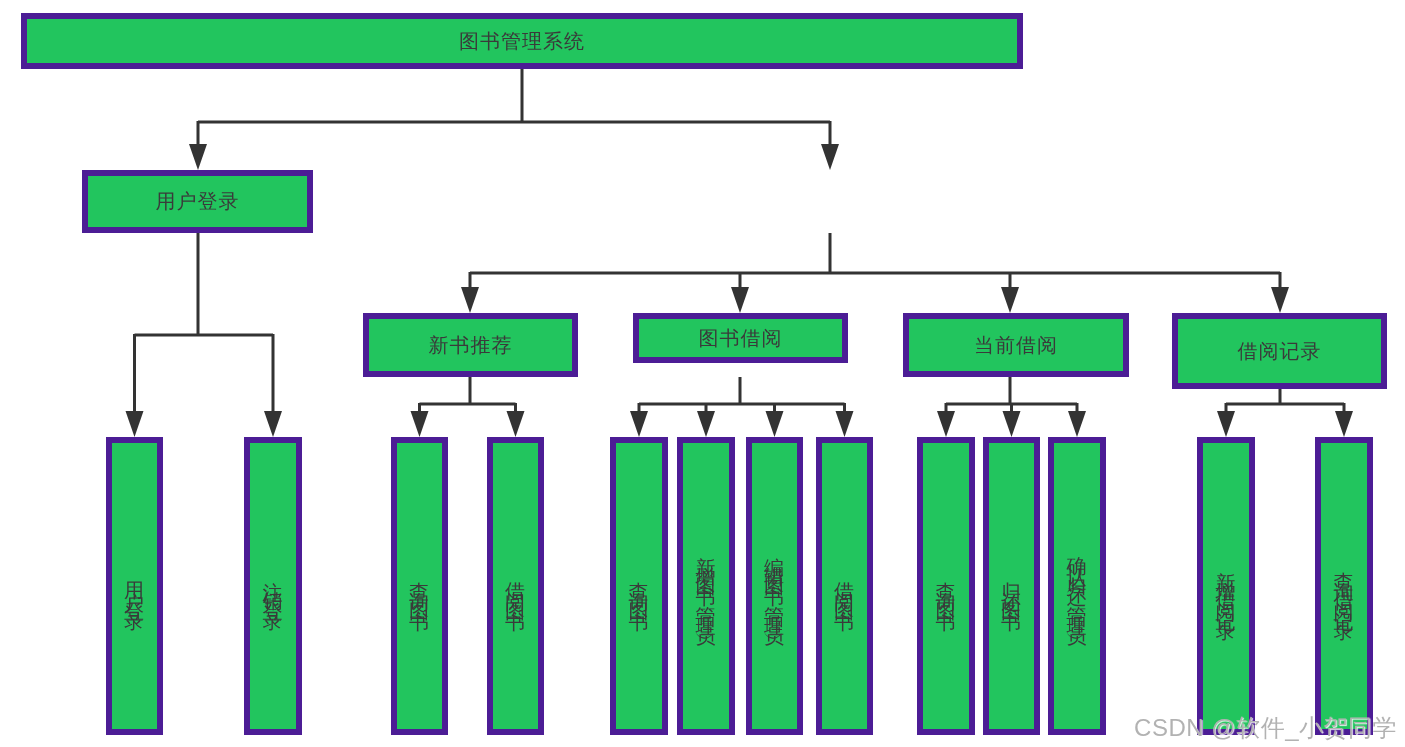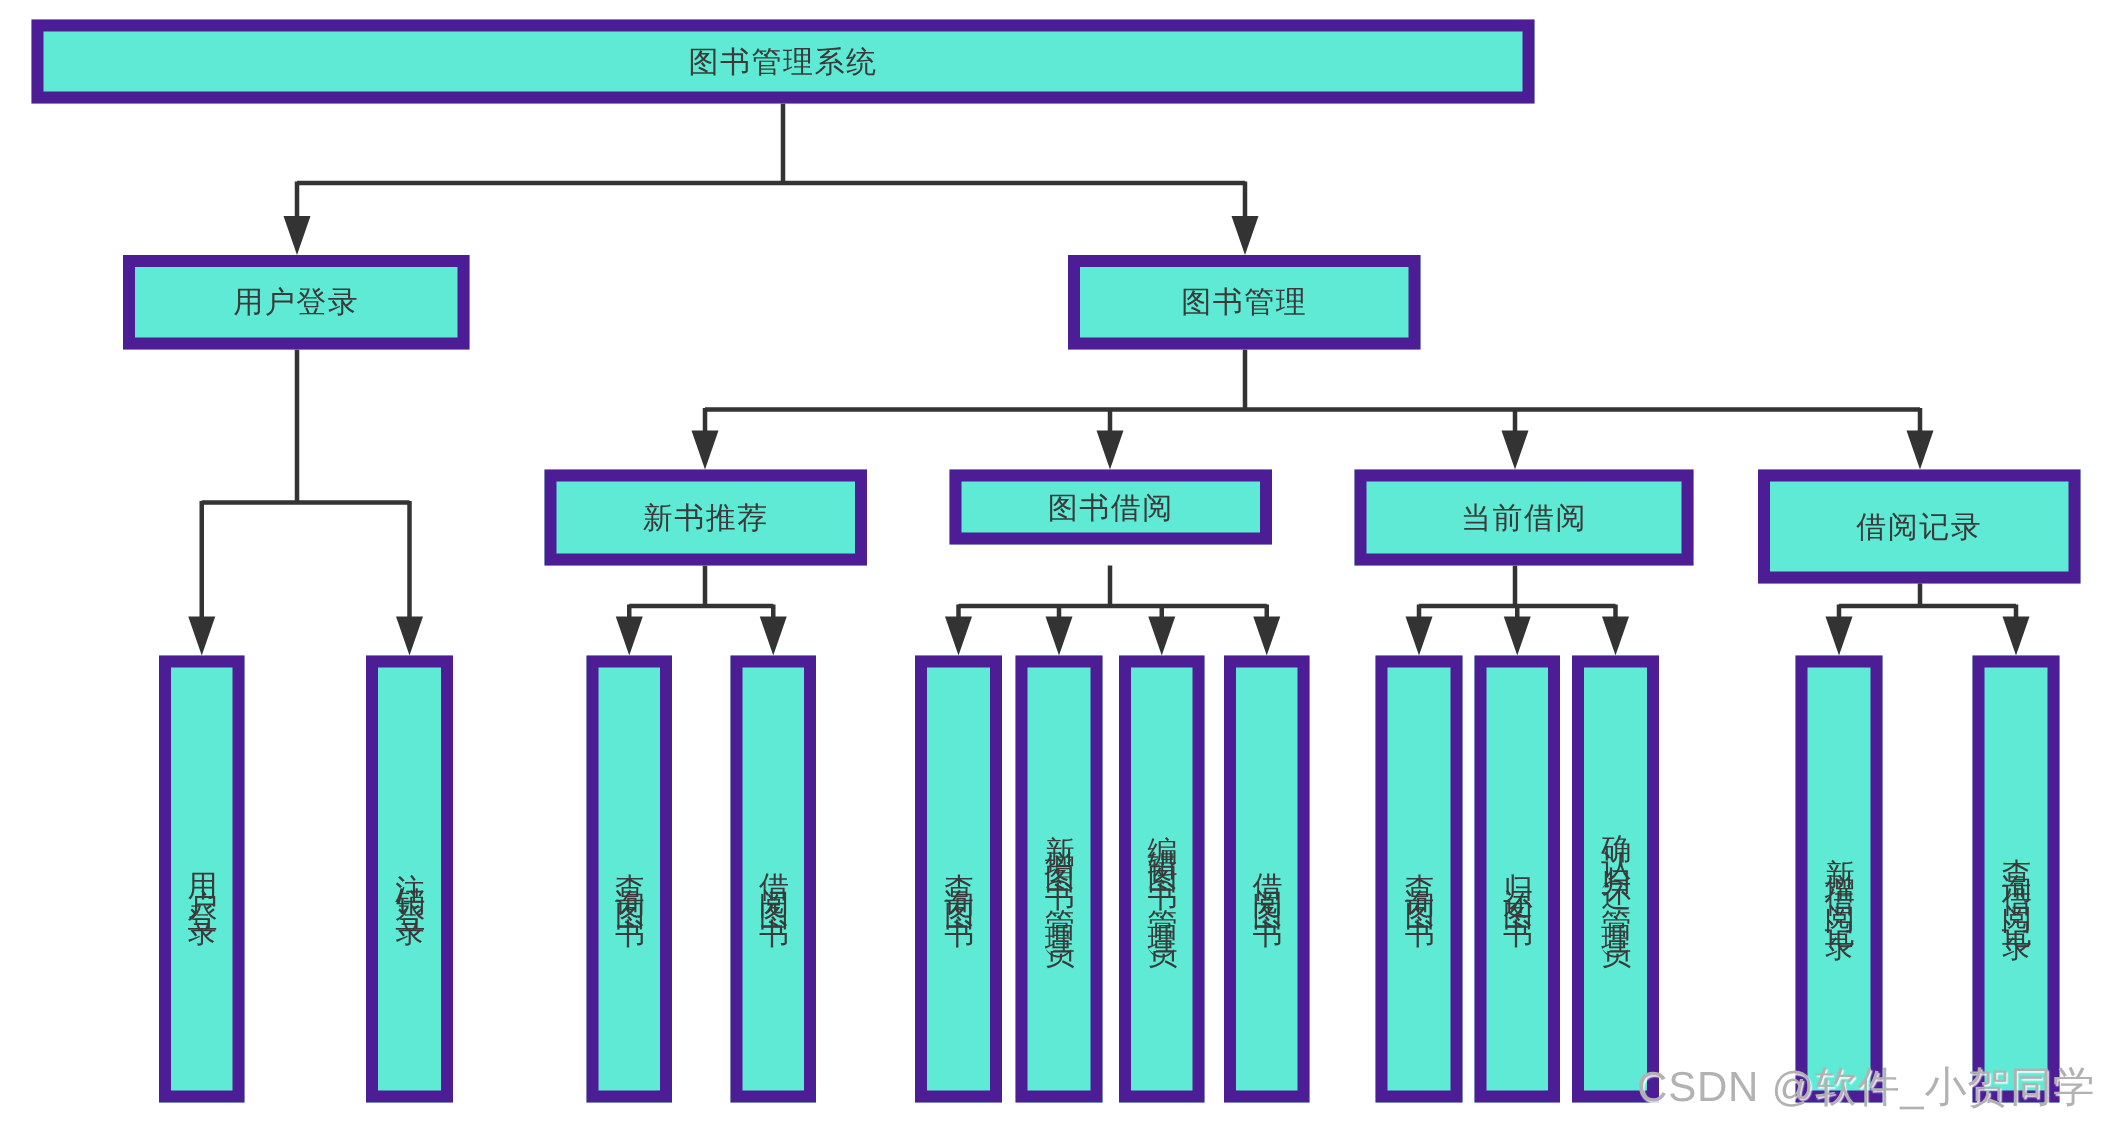--- a/index.html
+++ b/index.html
@@ -14,40 +14,40 @@
     width: 1405px; height: 747px;
     background: #ffffff;
   }
   .wires {
     position: absolute; left: 0; top: 0;
     width: 1405px; height: 747px;
   }
   .node {
     position: absolute;
     box-sizing: border-box;
-    background: #5eead4;
-    border: 8px solid #4c1d95;
+    background: #22c55e;
+    border: 6px solid #4c1d95;
     display: flex;
     align-items: center;
     justify-content: center;
     color: #3a3a3a;
     font-size: 20px;
   }
   .node.h .label { letter-spacing: 1px; white-space: nowrap; }
   .node.leaf .label {
     writing-mode: vertical-rl;
     text-orientation: mixed;
     letter-spacing: 10px;
     line-height: 1;
     white-space: nowrap;
   }
   .watermark {
     position: absolute;
     right: 8px; bottom: 3px;
-    font-size: 28px;
+    font-size: 24px;
     color: #b2b2b2;
     letter-spacing: 0.5px;
     text-shadow: 1px 1px 1px rgba(255,255,255,0.9);
     z-index: 5;
     white-space: nowrap;
   }
 </style>
 </head>
 <body>
 
@@ -92,23 +92,20 @@
       <polygon points="1335,411 1353,411 1344,437"></polygon>
     </g>
   </svg>
 
   <div class="node h" style="left:21px; top:13px; width:1002px; height:56px">
     <span class="label">图书管理系统</span>
   </div>
 
   <div class="node h" style="left:82px; top:170px; width:231px; height:63px">
     <span class="label">用户登录</span>
-  </div>
-  <div class="node h" style="left:712px; top:170px; width:235px; height:63px">
-    <span class="label">图书管理</span>
   </div>
 
   <div class="node h" style="left:363px; top:313px; width:215px; height:64px">
     <span class="label">新书推荐</span>
   </div>
   <div class="node h" style="left:633px; top:313px; width:215px; height:50px">
     <span class="label">图书借阅</span>
   </div>
   <div class="node h" style="left:903px; top:313px; width:226px; height:64px">
     <span class="label">当前借阅</span>

